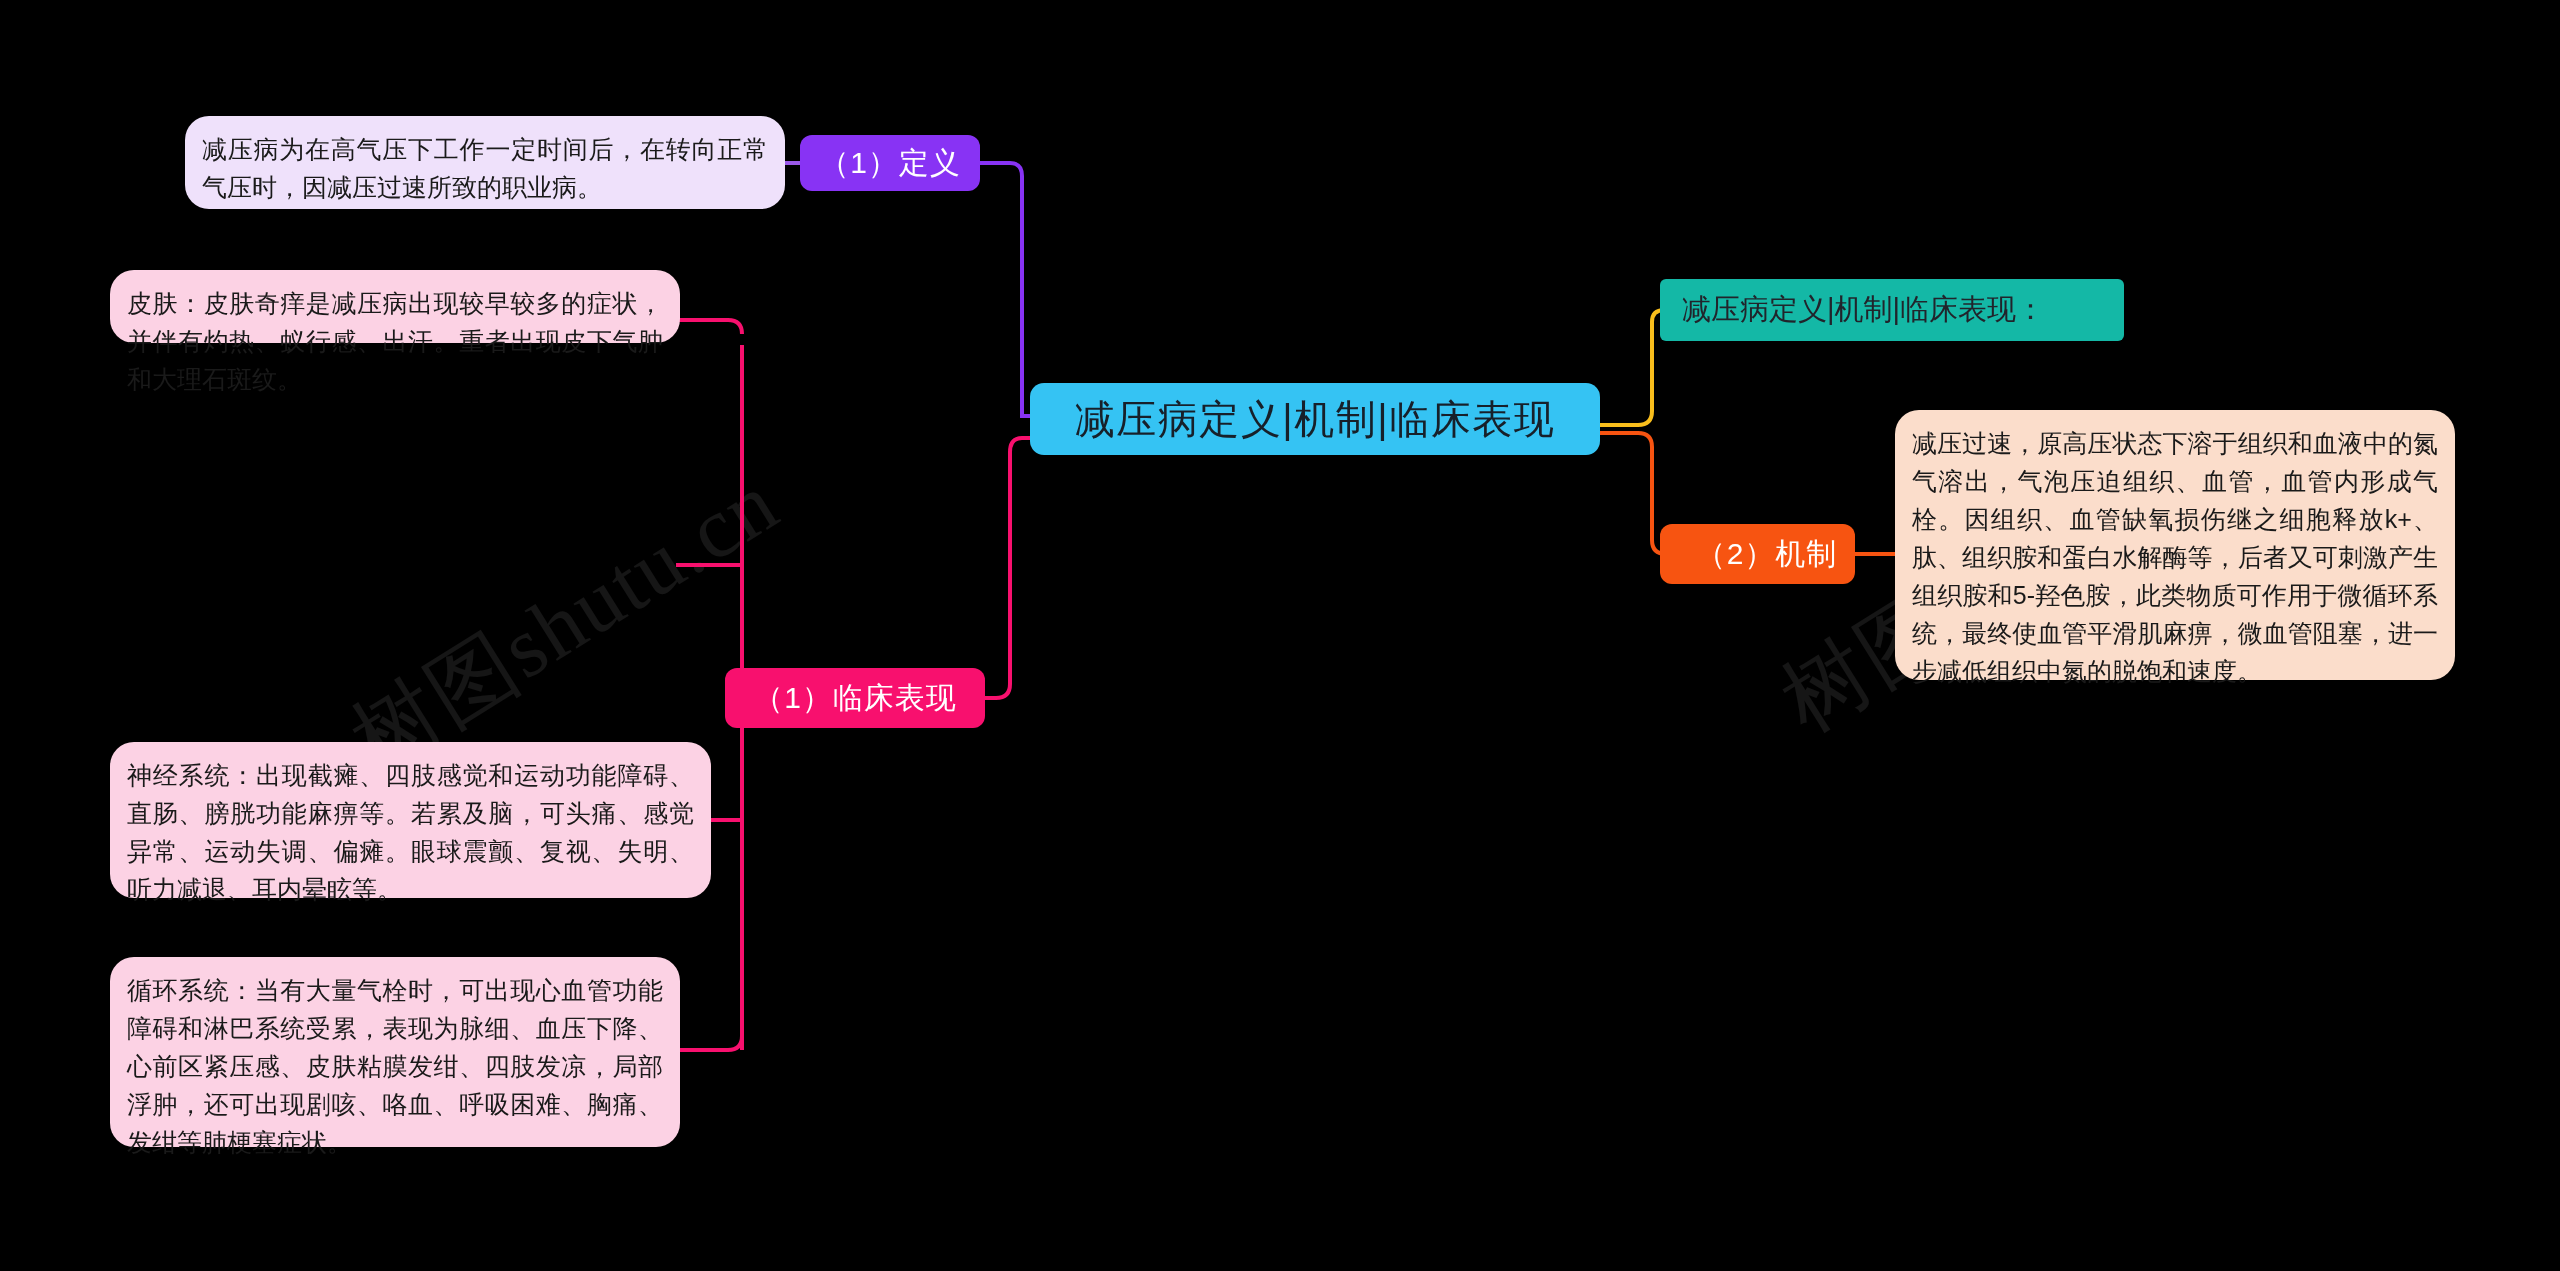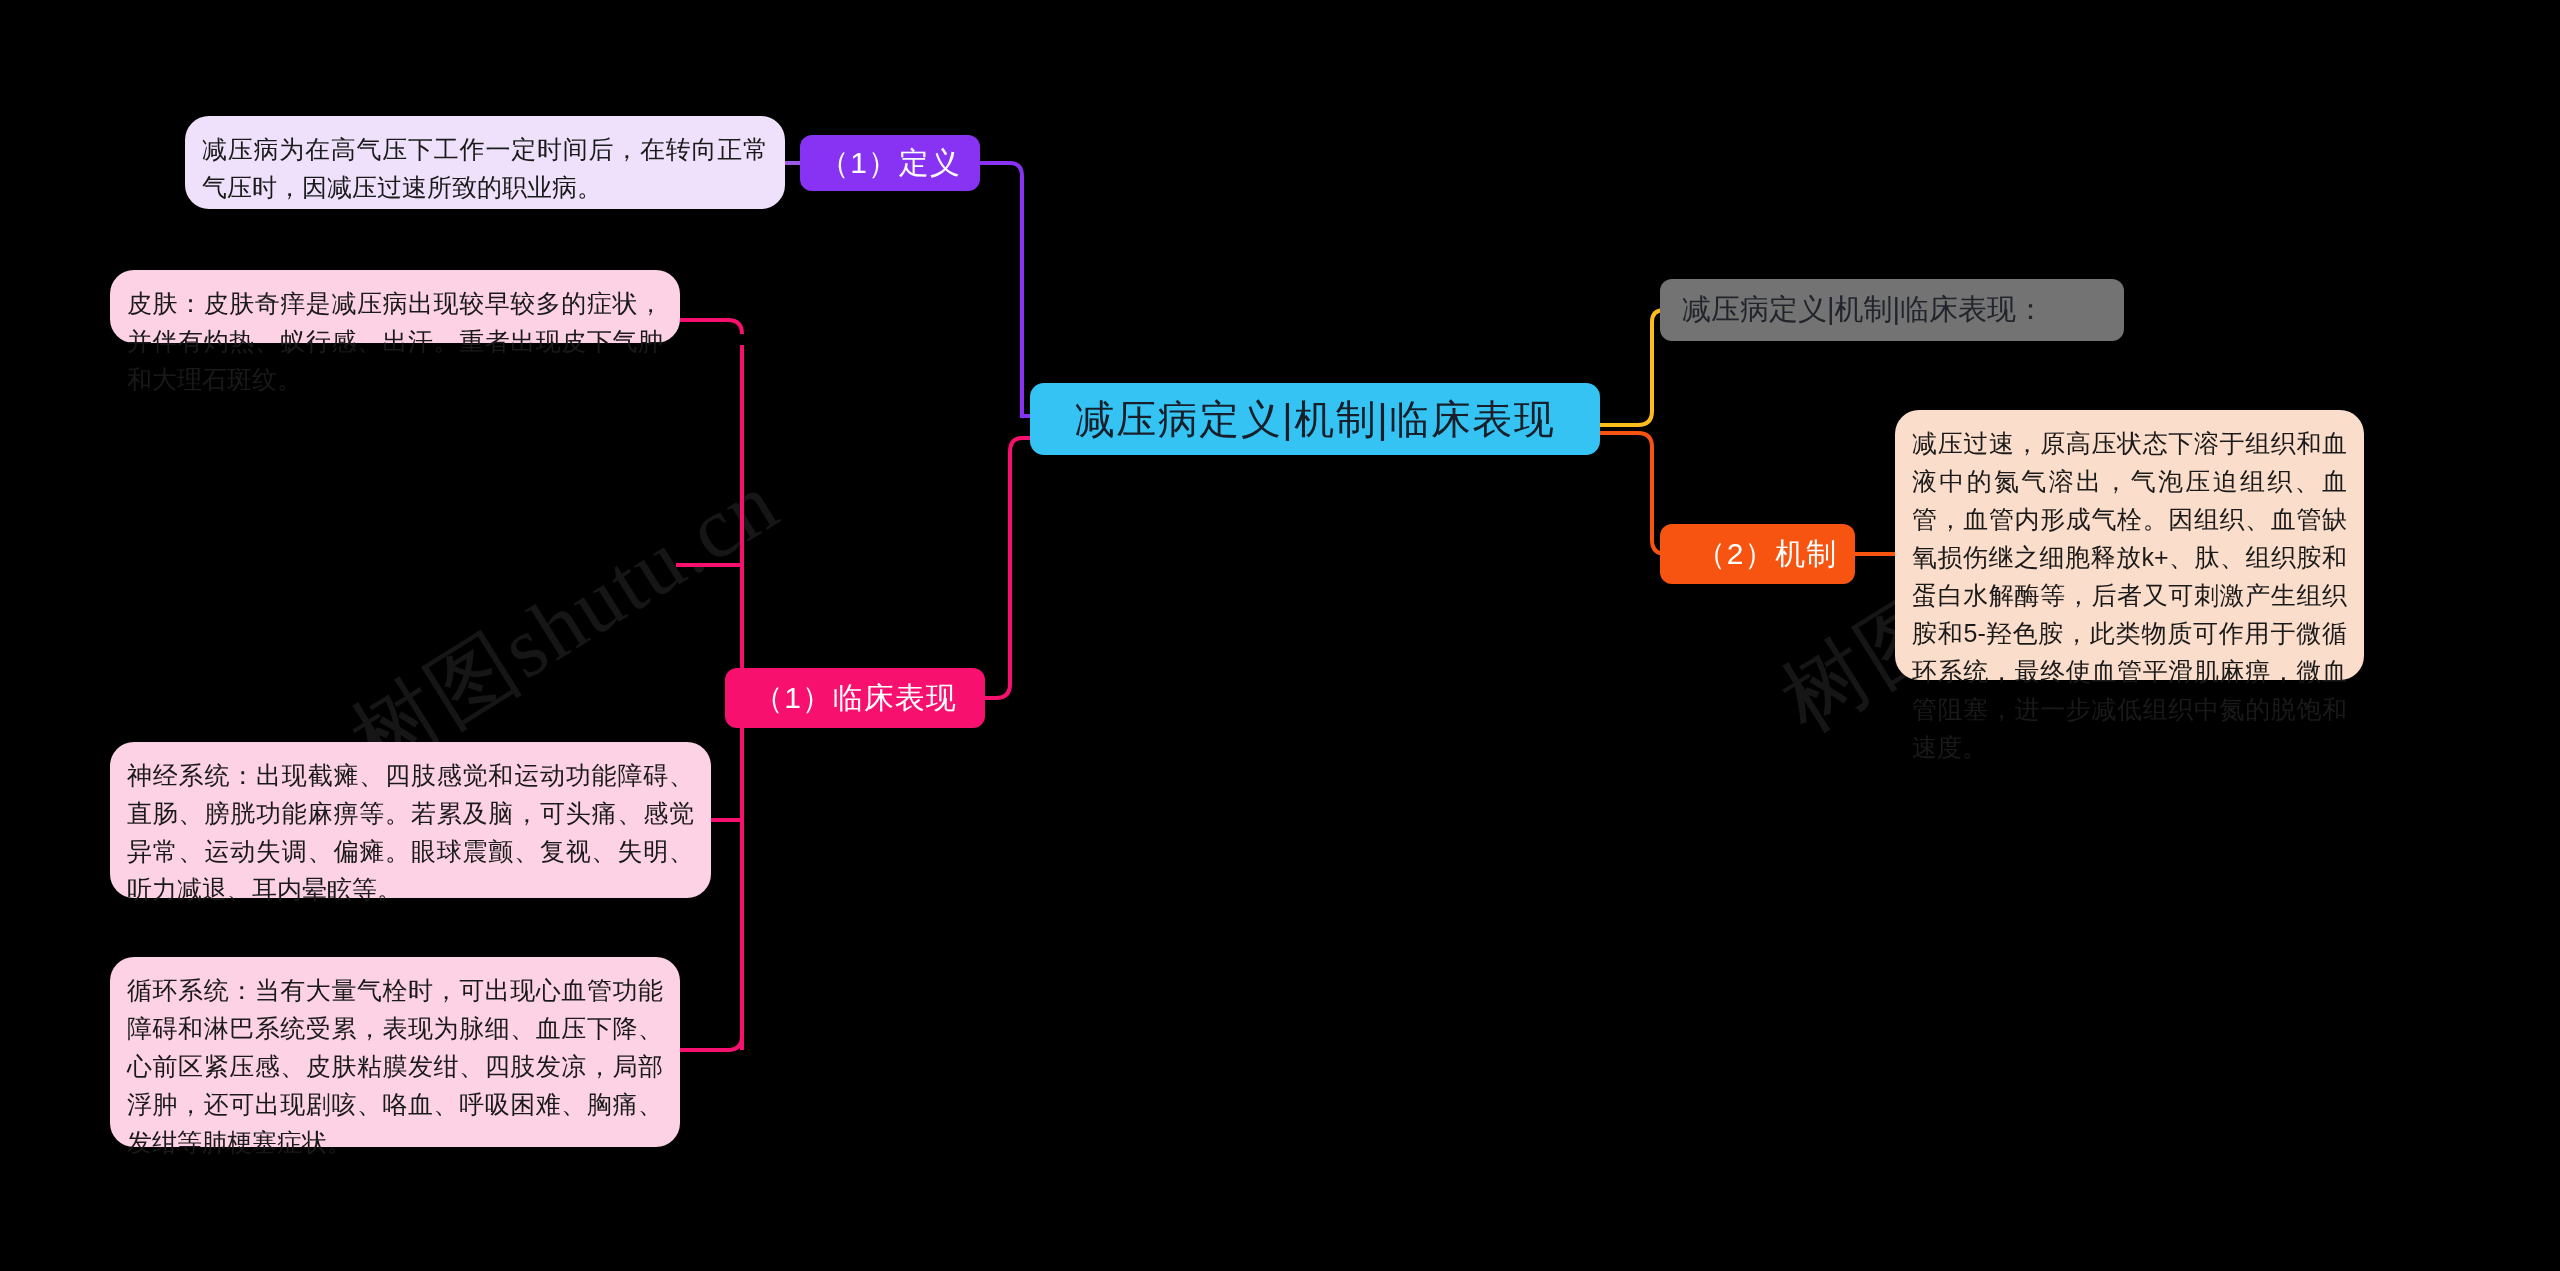--- a/index.html
+++ b/index.html
@@ -79,22 +79,22 @@
     border-radius: 14px;
     font-size: 40px;
     display: flex;
     align-items: center;
     justify-content: center;
     letter-spacing: 1.5px;
   }
   .n-def      { background: #8833F4; }
   .n-clinic   { background: #F8106E; }
   .n-mech     { background: #F75411; }
-  .n-title    { background: #737373; color: #21242b; font-size: 29px;
-                border-radius: 12px; display:flex; align-items:center;
+  .n-title    { background: #14b8a6; color: #21242b; font-size: 29px;
+                border-radius: 6px; display:flex; align-items:center;
                 justify-content:flex-start; padding: 0 22px; }
   .leaf-def   { background: #EFE1FB; }
   .leaf-pink  { background: #FCD2E4; }
   .leaf-peach { background: #FBDDCB; }
 </style>
 </head>
 <body>
 
 <div id="canvas">
 
@@ -157,17 +157,17 @@
   </div>
 
   <div class="node n-title" style="left:1660px; top:279px; width:464px; height:62px;">
     <span>减压病定义|机制|临床表现：</span>
   </div>
 
   <div class="node pill n-mech" style="left:1660px; top:524px; width:195px; height:60px;padding-left:40px;">
     <span>（2）机制</span>
   </div>
 
-  <div class="node leaf leaf-peach" style="left:1895px; top:410px; width:469px; height:270px;">
+  <div class="node leaf leaf-peach" style="left:1895px; top:410px; width:560px; height:270px;">
     <span>减压过速，原高压状态下溶于组织和血液中的氮气溶出，气泡压迫组织、血管，血管内形成气栓。因组织、血管缺氧损伤继之细胞释放k+、肽、组织胺和蛋白水解酶等，后者又可刺激产生组织胺和5-羟色胺，此类物质可作用于微循环系统，最终使血管平滑肌麻痹，微血管阻塞，进一步减低组织中氮的脱饱和速度。</span>
   </div>
 
 </div>
 
 </body></html>

